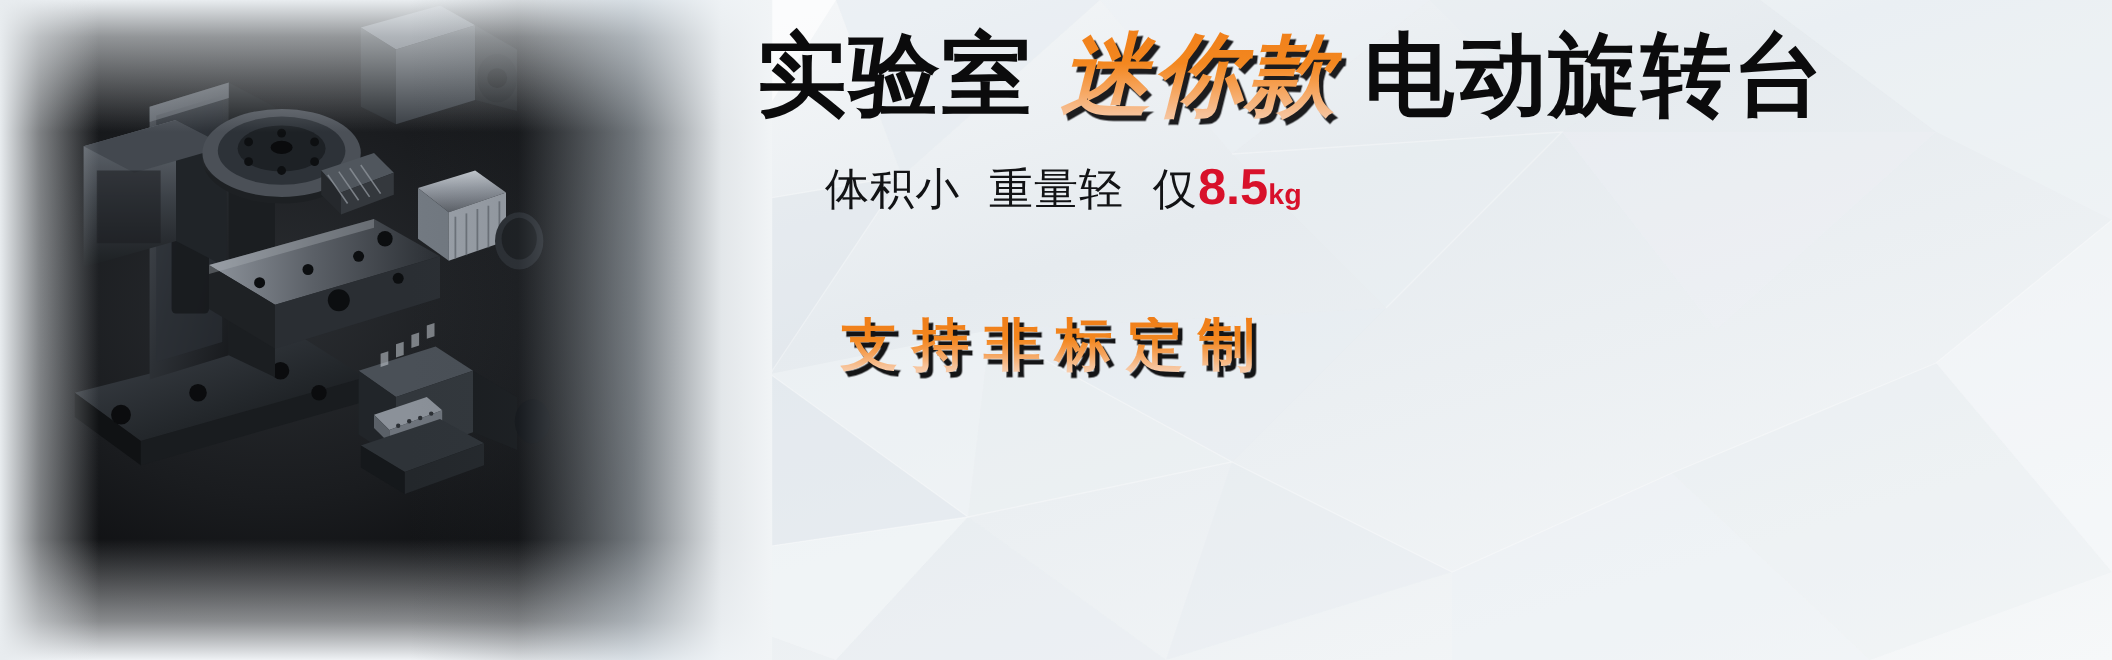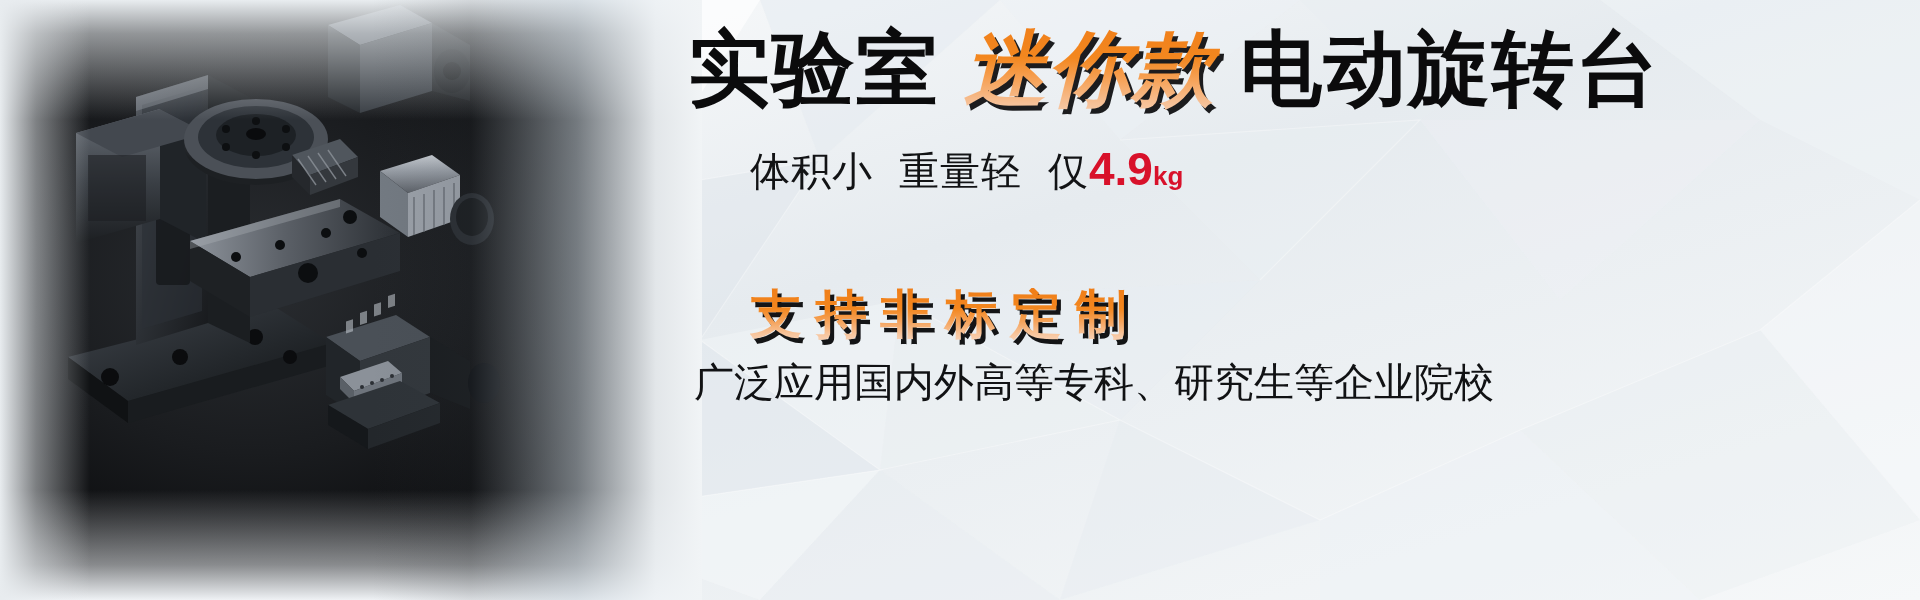--- a/index.html
+++ b/index.html
@@ -48,21 +48,21 @@
   .line2{position:absolute;left:62px;top:146px;white-space:nowrap;
     font-size:40px;line-height:1;color:#121315;letter-spacing:1px;}
   .kg-num{color:#d8112a;font-weight:bold;font-size:46px;letter-spacing:0;}
   .kg-unit{color:#d8112a;font-weight:bold;font-size:26px;letter-spacing:0;}
   .sp{display:inline-block;width:26px;}
   .sp-sm{display:inline-block;width:18px;}
 
   .line3{position:absolute;left:62px;top:222px;white-space:nowrap;
     font-size:40px;line-height:1;color:#121315;letter-spacing:1px;}
 
-  .line4{position:absolute;left:62px;top:288px;white-space:nowrap;
+  .line4{position:absolute;left:76px;top:288px;white-space:nowrap;
     font-size:52px;line-height:1;font-weight:bold;letter-spacing:13px;
     background:linear-gradient(180deg,#ef7d18 0%,#f3871f 40%,#f5a259 64%,#f7c49b 88%,#f8d0b2 100%);
     -webkit-background-clip:text;background-clip:text;color:transparent;
     filter:drop-shadow(4px 5px 0px rgba(8,8,10,0.95));}
 
   .line5{position:absolute;left:6px;top:362px;white-space:nowrap;
     font-size:40px;line-height:1;color:#111214;letter-spacing:0px;}
 </style>
 </head>
 <body>
@@ -254,22 +254,21 @@
     <div class="photo-fade"></div>
   </div>
 
   <div class="copy">
 
     <div class="headline">
       <span class="hl-dark">实验室</span><span class="sp-sm"></span><span class="hl-hi">迷你款</span><span class="sp-sm"></span><span class="hl-dark">电动旋转台</span>
     </div>
 
     <div class="line2">
-      <span>体积小</span><span class="sp"></span><span>重量轻</span><span class="sp"></span><span>仅</span><span class="kg-num">4.9</span><span class="kg-unit">kg</span>
+      <span>体积小</span><span class="sp"></span><span>重量轻</span><span class="sp"></span><span>仅</span><span class="kg-num">8.5</span><span class="kg-unit">kg</span>
     </div>
 
 
     <div class="line4">支持非标定制</div>
 
-    <div class="line5">广泛应用国内外高等专科、研究生等企业院校</div>
 
   </div>
 </div>
 
 </body></html>

